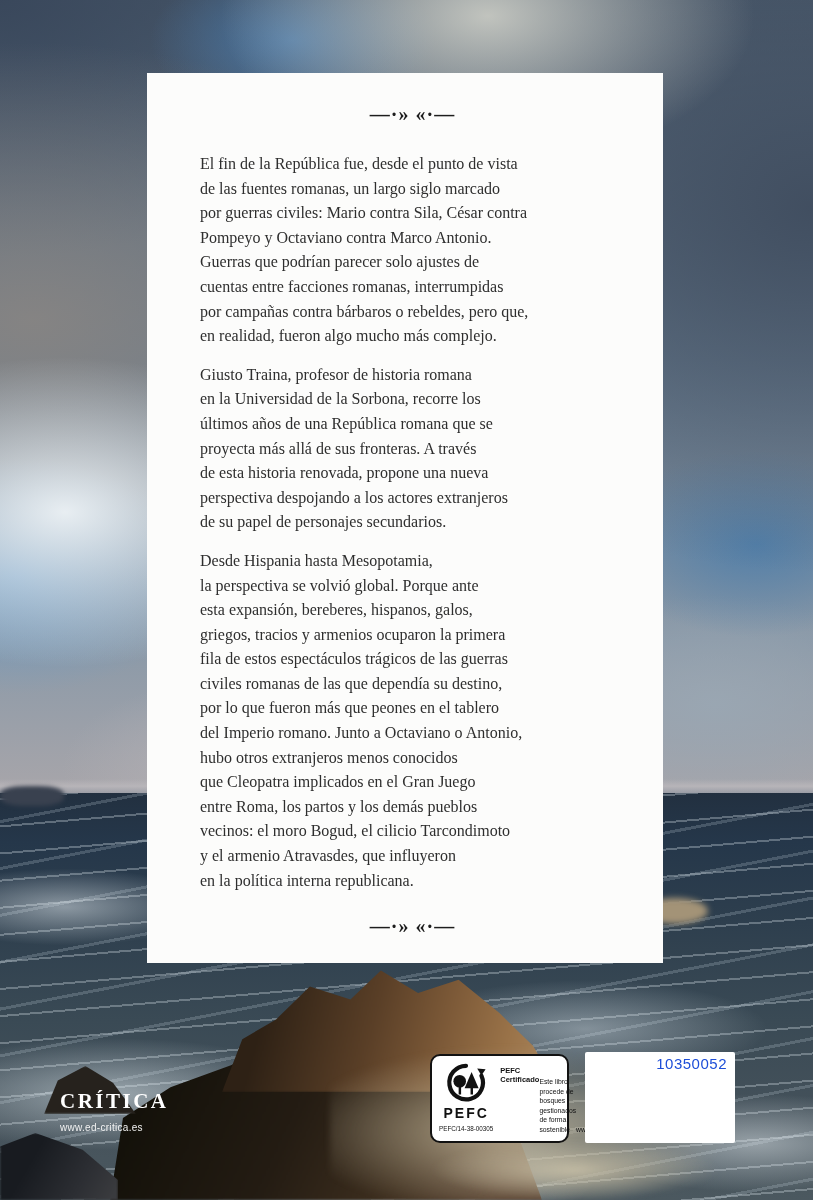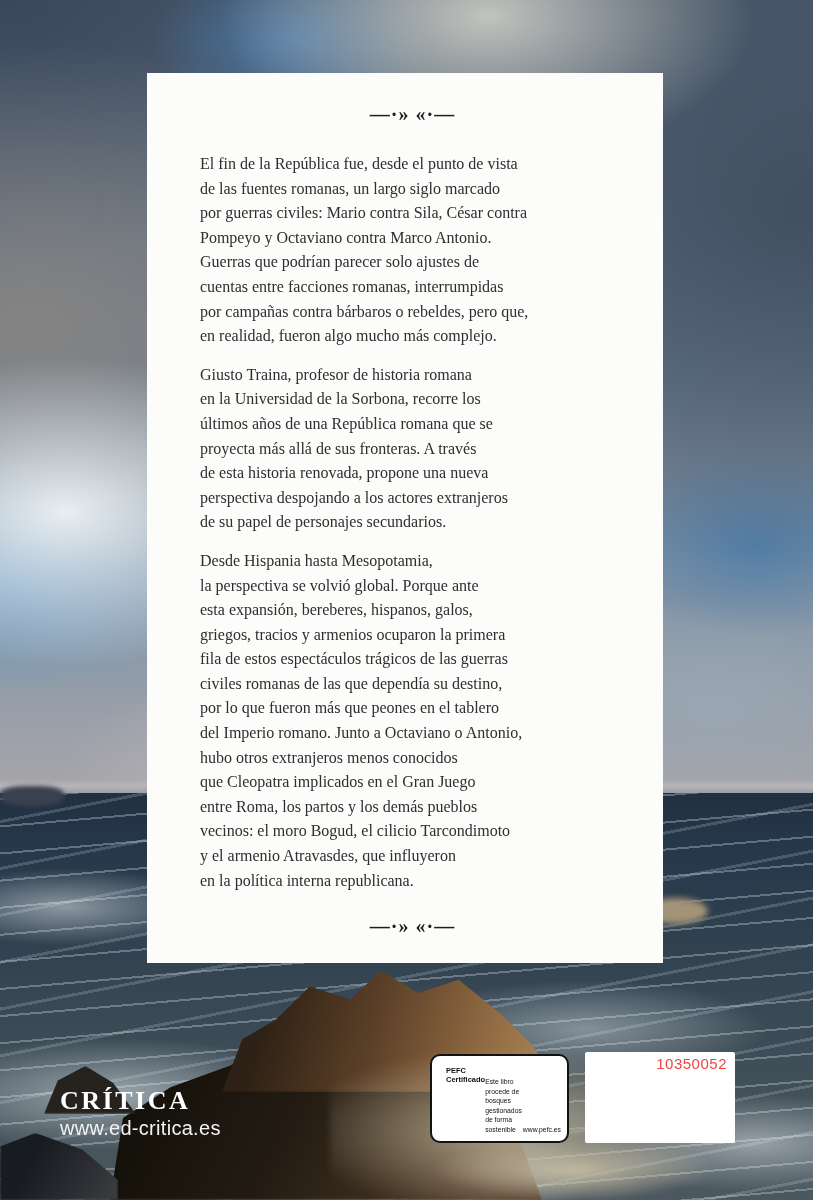--- a/index.html
+++ b/index.html
@@ -104,25 +104,25 @@
   .ornament-bottom{margin-top:22px;}
   .panel p{
     margin:0 0 14px 0;
     font-size:16px;line-height:24.6px;color:#2e2e2e;
     white-space:pre-line;
   }
 
   
   .publisher{position:absolute;left:60px;top:1086px;color:#fff;}
   .publisher-name{
-    font-family:"Liberation Serif",serif;font-size:26px;line-height:30px;
+    font-family:"Liberation Serif",serif;font-size:21px;line-height:30px;
     letter-spacing:2.5px;font-weight:600;
   }
   .publisher-site{
-    font-family:"Liberation Sans",sans-serif;font-size:20px;line-height:18px;
+    font-family:"Liberation Sans",sans-serif;font-size:10px;line-height:18px;
     color:#f2f2f2;margin-top:3px;letter-spacing:.3px;
   }
 
   
   .pefc{
     position:absolute;left:430px;top:1054px;width:139px;height:89px;
     background:#fff;border:2px solid #121212;border-radius:10px;
     display:flex;padding:7px 6px 5px 7px;
     font-family:"Liberation Sans",sans-serif;color:#111;
   }
@@ -132,21 +132,21 @@
   .pefc-code{font-size:6.3px;line-height:8px;margin-top:4px;white-space:nowrap;}
   .pefc-right{flex:1;padding-left:7px;padding-top:3px;display:flex;}
   .pefc-title{font-weight:700;font-size:7.5px;line-height:9px;}
   .pefc-desc{font-size:6.8px;line-height:9.5px;margin-top:11px;white-space:pre-line;}
   .pefc-site{font-size:6.8px;margin-top:auto;margin-bottom:3px;}
 
   
   .barcode{
     position:absolute;left:585px;top:1052px;width:150px;height:91px;
     background:#fff;border-radius:2px;padding:3px 8px 0 8px;
-    font-family:"Liberation Sans",sans-serif;color:#ef4444;
+    font-family:"Liberation Sans",sans-serif;color:#1d4ed8;
   }
   .barcode-top{
     text-align:right;font-size:15px;line-height:17px;letter-spacing:.5px;
   }
   .bars-row{position:relative;height:52px;margin-top:2px;}
   .bars{
     position:absolute;left:8px;right:2px;top:0;height:45px;
     background-color:#fff;
     background-image:
       repeating-linear-gradient(90deg,#000 0 2px,rgba(0,0,0,0) 2px 11px),
@@ -211,20 +211,32 @@
 en la política interna republicana.</p>
   <div class="ornament ornament-bottom" data-name="divider-ornament">—·» «·—</div>
 </div>
 
 <div class="publisher" data-name="publisher-block">
   <div class="publisher-name" data-name="publisher-logo">CRÍTICA</div>
   <div class="publisher-site" data-name="publisher-website">www.ed-critica.es</div>
 </div>
 
 <div class="pefc" data-name="pefc-certification-label">
+  <div class="pefc-left" data-name="pefc-logo-column">
+    <svg width="42" height="42" viewBox="0 0 60 60" data-name="pefc-trees-icon">
+      <path d="M30 4 a 24 24 0 1 0 22 14" fill="none" stroke="#111" stroke-width="6" stroke-linecap="round"></path>
+      <path d="M52 18 l 6 -9 l -12 -1 z" fill="#111"></path>
+      <circle cx="21" cy="26" r="9" fill="#111"></circle>
+      <rect x="19.5" y="32" width="3.5" height="13" fill="#111"></rect>
+      <polygon points="38,13 48,36 28,36" fill="#111"></polygon>
+      <rect x="36.5" y="34" width="3.5" height="11" fill="#111"></rect>
+    </svg>
+    <div class="pefc-word" data-name="pefc-logo-text">PEFC</div>
+    <div class="pefc-code" data-name="pefc-license-number">PEFC/14-38-00305</div>
+  </div>
   <div class="pefc-right" data-name="pefc-text-column">
     <div class="pefc-title" data-name="pefc-title">PEFC Certificado</div>
     <div class="pefc-desc" data-name="pefc-description">Este libro procede de
 bosques gestionados
 de forma sostenible</div>
     <div class="pefc-site" data-name="pefc-website">www.pefc.es</div>
   </div>
 </div>
 
 <div class="barcode" data-name="barcode-block">

